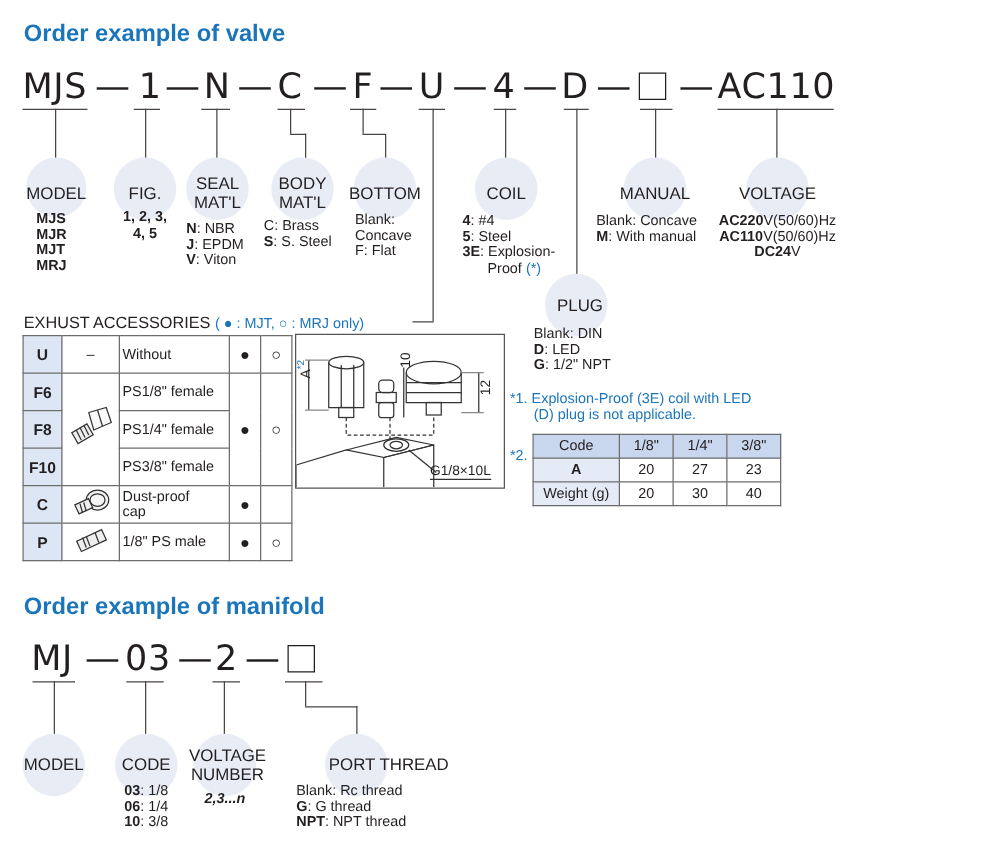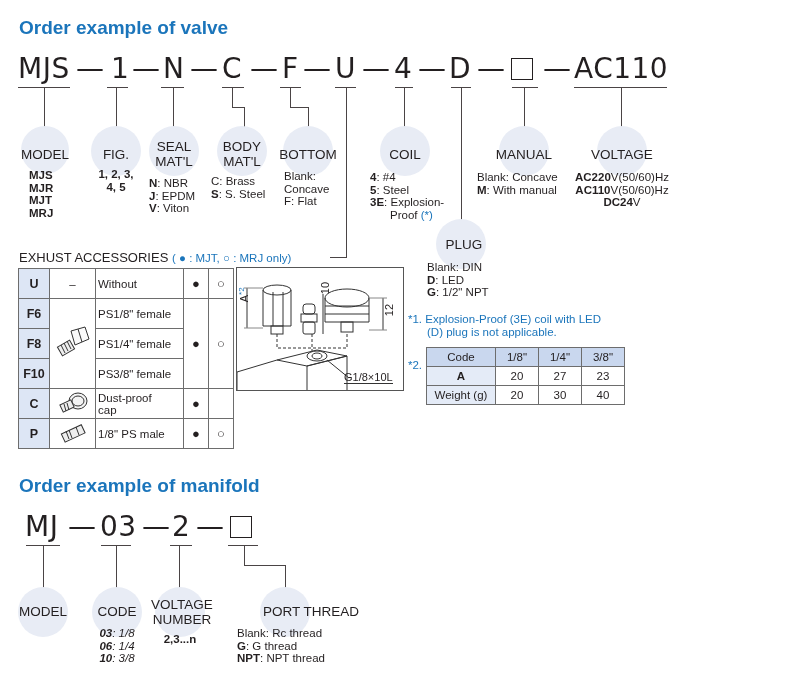--- a/index.html
+++ b/index.html
@@ -337,25 +337,25 @@
 <div class="circle" style="left:260px;top:587px;width:50px;height:50px;"></div>
 
 <div class="cat" style="left:15px;top:604px;width:56px;">MODEL</div>
 <div class="cat" style="left:92px;top:604px;width:50px;">CODE</div>
 <div class="cat" style="left:140px;top:597px;width:84px;">
   <div>VOLTAGE</div>
   <div>NUMBER</div>
 </div>
 <div class="cat" style="left:237px;top:604px;width:104px;text-align:left;margin-left:26px;">PORT THREAD</div>
 
-<div class="opts center" style="left:92px;top:627px;width:50px;font-style:italic;">
+<div class="opts center" style="left:92px;top:627px;width:50px;">
   <div><b>03</b><span>: 1/8</span></div>
   <div><b>06</b><span>: 1/4</span></div>
   <div><b>10</b><span>: 3/8</span></div>
 </div>
-<div class="opts center" style="left:155px;top:633px;width:50px;font-weight:bold;">
+<div class="opts center" style="left:155px;top:633px;width:50px;font-weight:bold;font-style:italic;">
   <div>2,3...n</div>
 </div>
 <div class="opts" style="left:237px;top:627px;">
   <div><span>Blank</span><span>: Rc thread</span></div>
   <div><b>G</b><span>: G thread</span></div>
   <div><b>NPT</b><span>: NPT thread</span></div>
 </div>
 
 </body></html>

